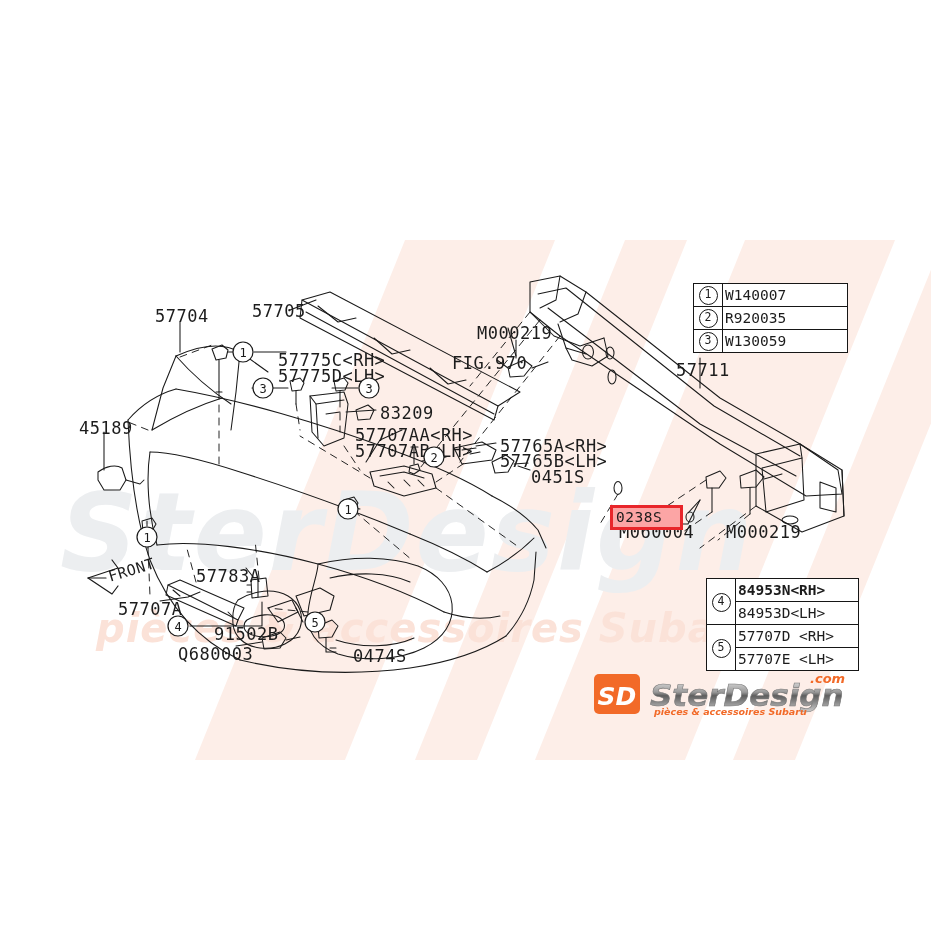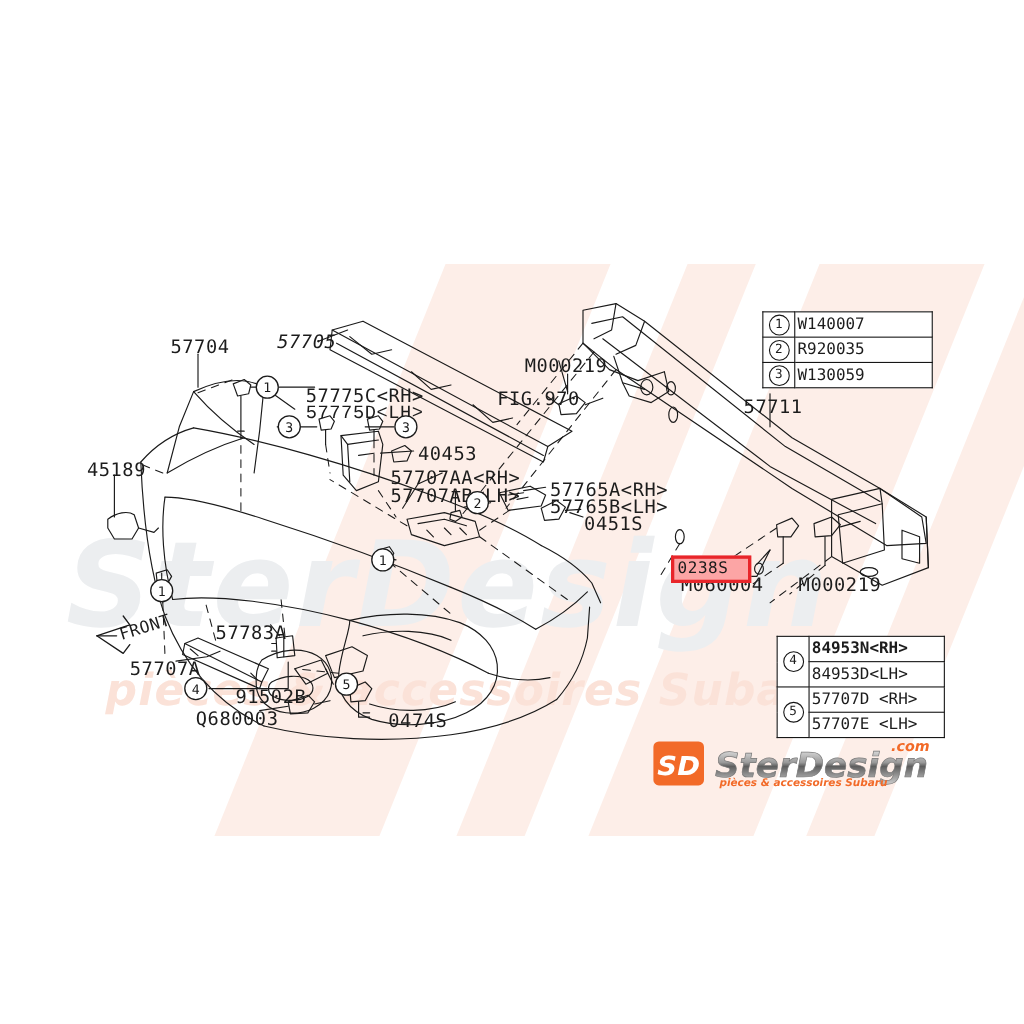--- a/index.html
+++ b/index.html
@@ -321,25 +321,25 @@
         </g>
         <g>
           <circle cx="315" cy="622" r="10" fill="#fff" stroke="#1a1a1a" stroke-width="1.2"></circle>
           <text x="315" y="626.5" text-anchor="middle" font-family="DejaVu Sans Mono, monospace" font-size="12" fill="#1a1a1a">5</text>
         </g>
       </g>
   </svg>
 
   <div id="labels-layer">
       <div class="lbl" style="left: 155px; top: 308px;">57704</div>
-      <div class="lbl" style="left: 252px; top: 303px; font-style: italic;">57705</div>
+      <div class="lbl" style="left: 252px; top: 303px;">57705</div>
       <div class="lbl" style="left: 79px; top: 420px;">45189</div>
       <div class="lbl" style="left: 278px; top: 352px;">57775C&lt;RH&gt;</div>
-      <div class="lbl" style="left: 278px; top: 368px; font-family: Liberation Mono, monospace;">57775D&lt;LH&gt;</div>
-      <div class="lbl" style="left: 380px; top: 405px;">40453</div>
+      <div class="lbl" style="left: 278px; top: 368px;">57775D&lt;LH&gt;</div>
+      <div class="lbl" style="left: 380px; top: 405px;">83209</div>
       <div class="lbl" style="left: 355px; top: 427px;">57707AA&lt;RH&gt;</div>
       <div class="lbl" style="left: 355px; top: 443px;">57707AB&lt;LH&gt;</div>
       <div class="lbl" style="left: 500px; top: 438px;">57765A&lt;RH&gt;</div>
       <div class="lbl" style="left: 500px; top: 453px;">57765B&lt;LH&gt;</div>
       <div class="lbl" style="left: 531px; top: 469px;">0451S</div>
       <div class="lbl" style="left: 477px; top: 325px;">M000219</div>
       <div class="lbl" style="left: 452px; top: 355px;">FIG.970</div>
       <div class="lbl" style="left: 676px; top: 351px; margin-top: 11px;">57711</div>
       <div class="lbl" style="left: 619px; top: 524px;">M060004</div>
       <div class="lbl" style="left: 726px; top: 524px;">M000219</div>

